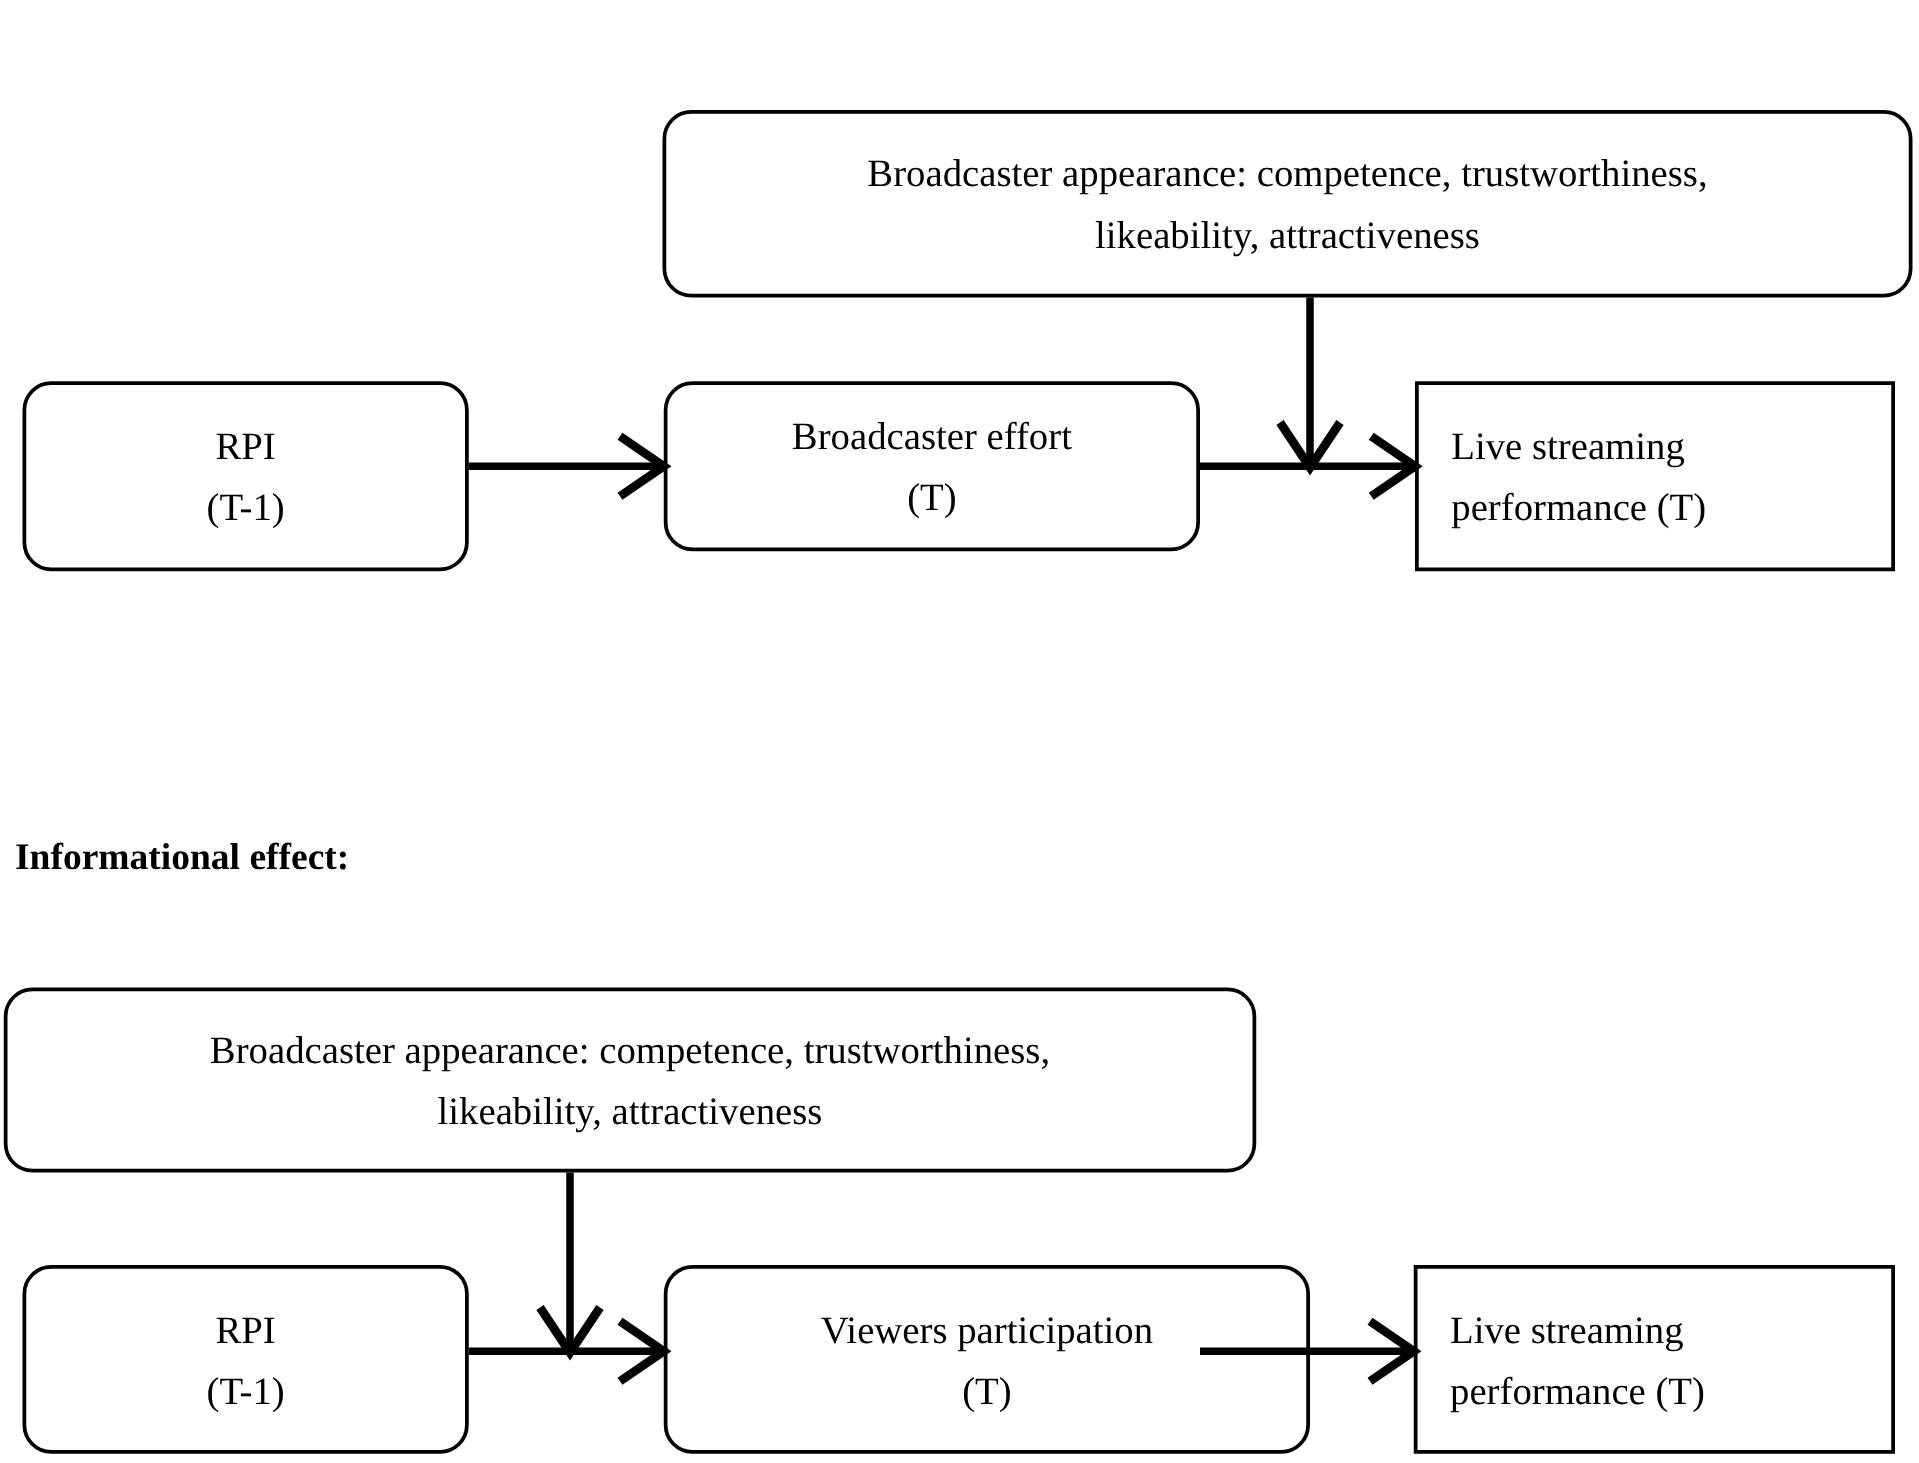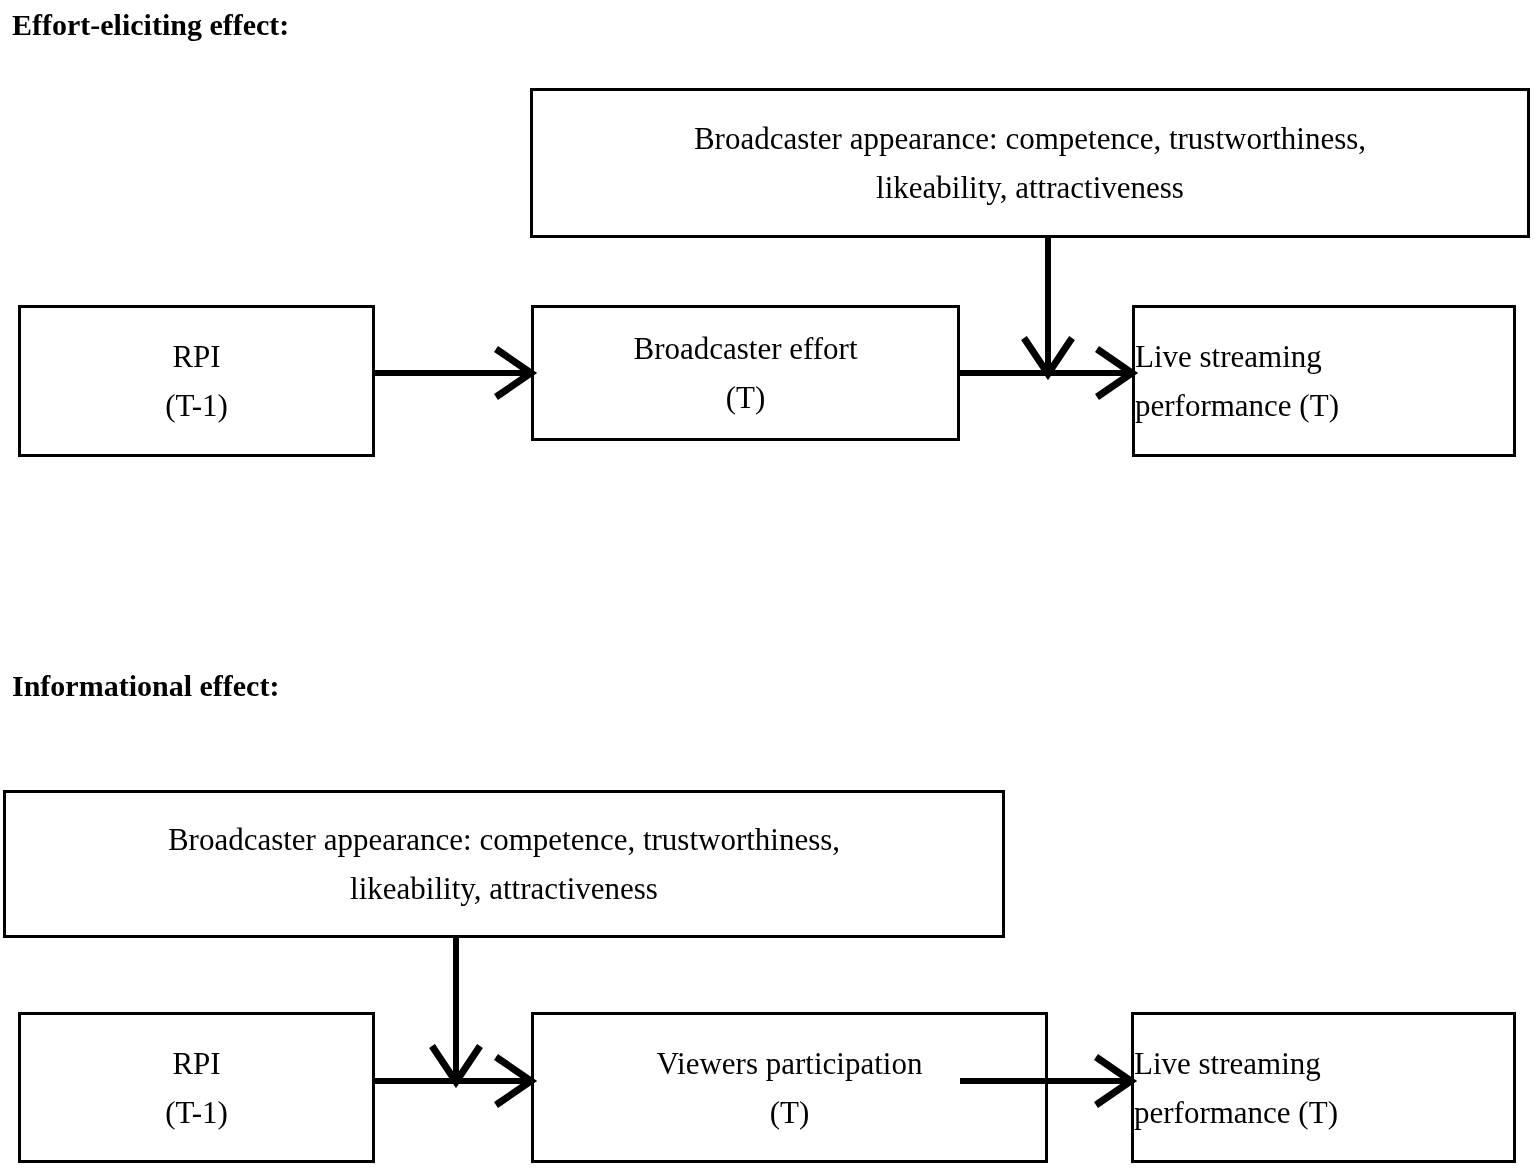--- a/index.html
+++ b/index.html
@@ -43,24 +43,26 @@
     display: flex;
     flex-direction: column;
     justify-content: center;
     font-size: 31px;
     line-height: 49px;
     color: #000;
   }
   .node-box.center {
     align-items: center;
     text-align: center;
+    border-radius: 23px;
   }
   .node-box.leftalign {
     align-items: flex-start;
     text-align: left;
+    padding-left: 26px;
   }
   .node-line {
     display: block;
     white-space: nowrap;
   }
 
   
   #connectors {
     position: absolute;
     left: 0; top: 0;
@@ -78,21 +80,20 @@
     stroke-width: 7;
     fill: none;
     stroke-linecap: butt;
   }
 </style>
 </head>
 <body>
 
 <div id="diagram-root">
 
-  <div class="section-title" style="left:12px; top:8px;">Effort-eliciting effect:</div>
 
   <div class="node-box center" style="left:530px; top:88px; width:1000px; height:150px;">
     <span class="node-line">Broadcaster appearance: competence, trustworthiness,</span>
     <span class="node-line">likeability, attractiveness</span>
   </div>
 
   <div class="node-box center" style="left:18px; top:305px; width:357px; height:152px;">
     <span class="node-line">RPI</span>
     <span class="node-line">(T-1)</span>
   </div>

